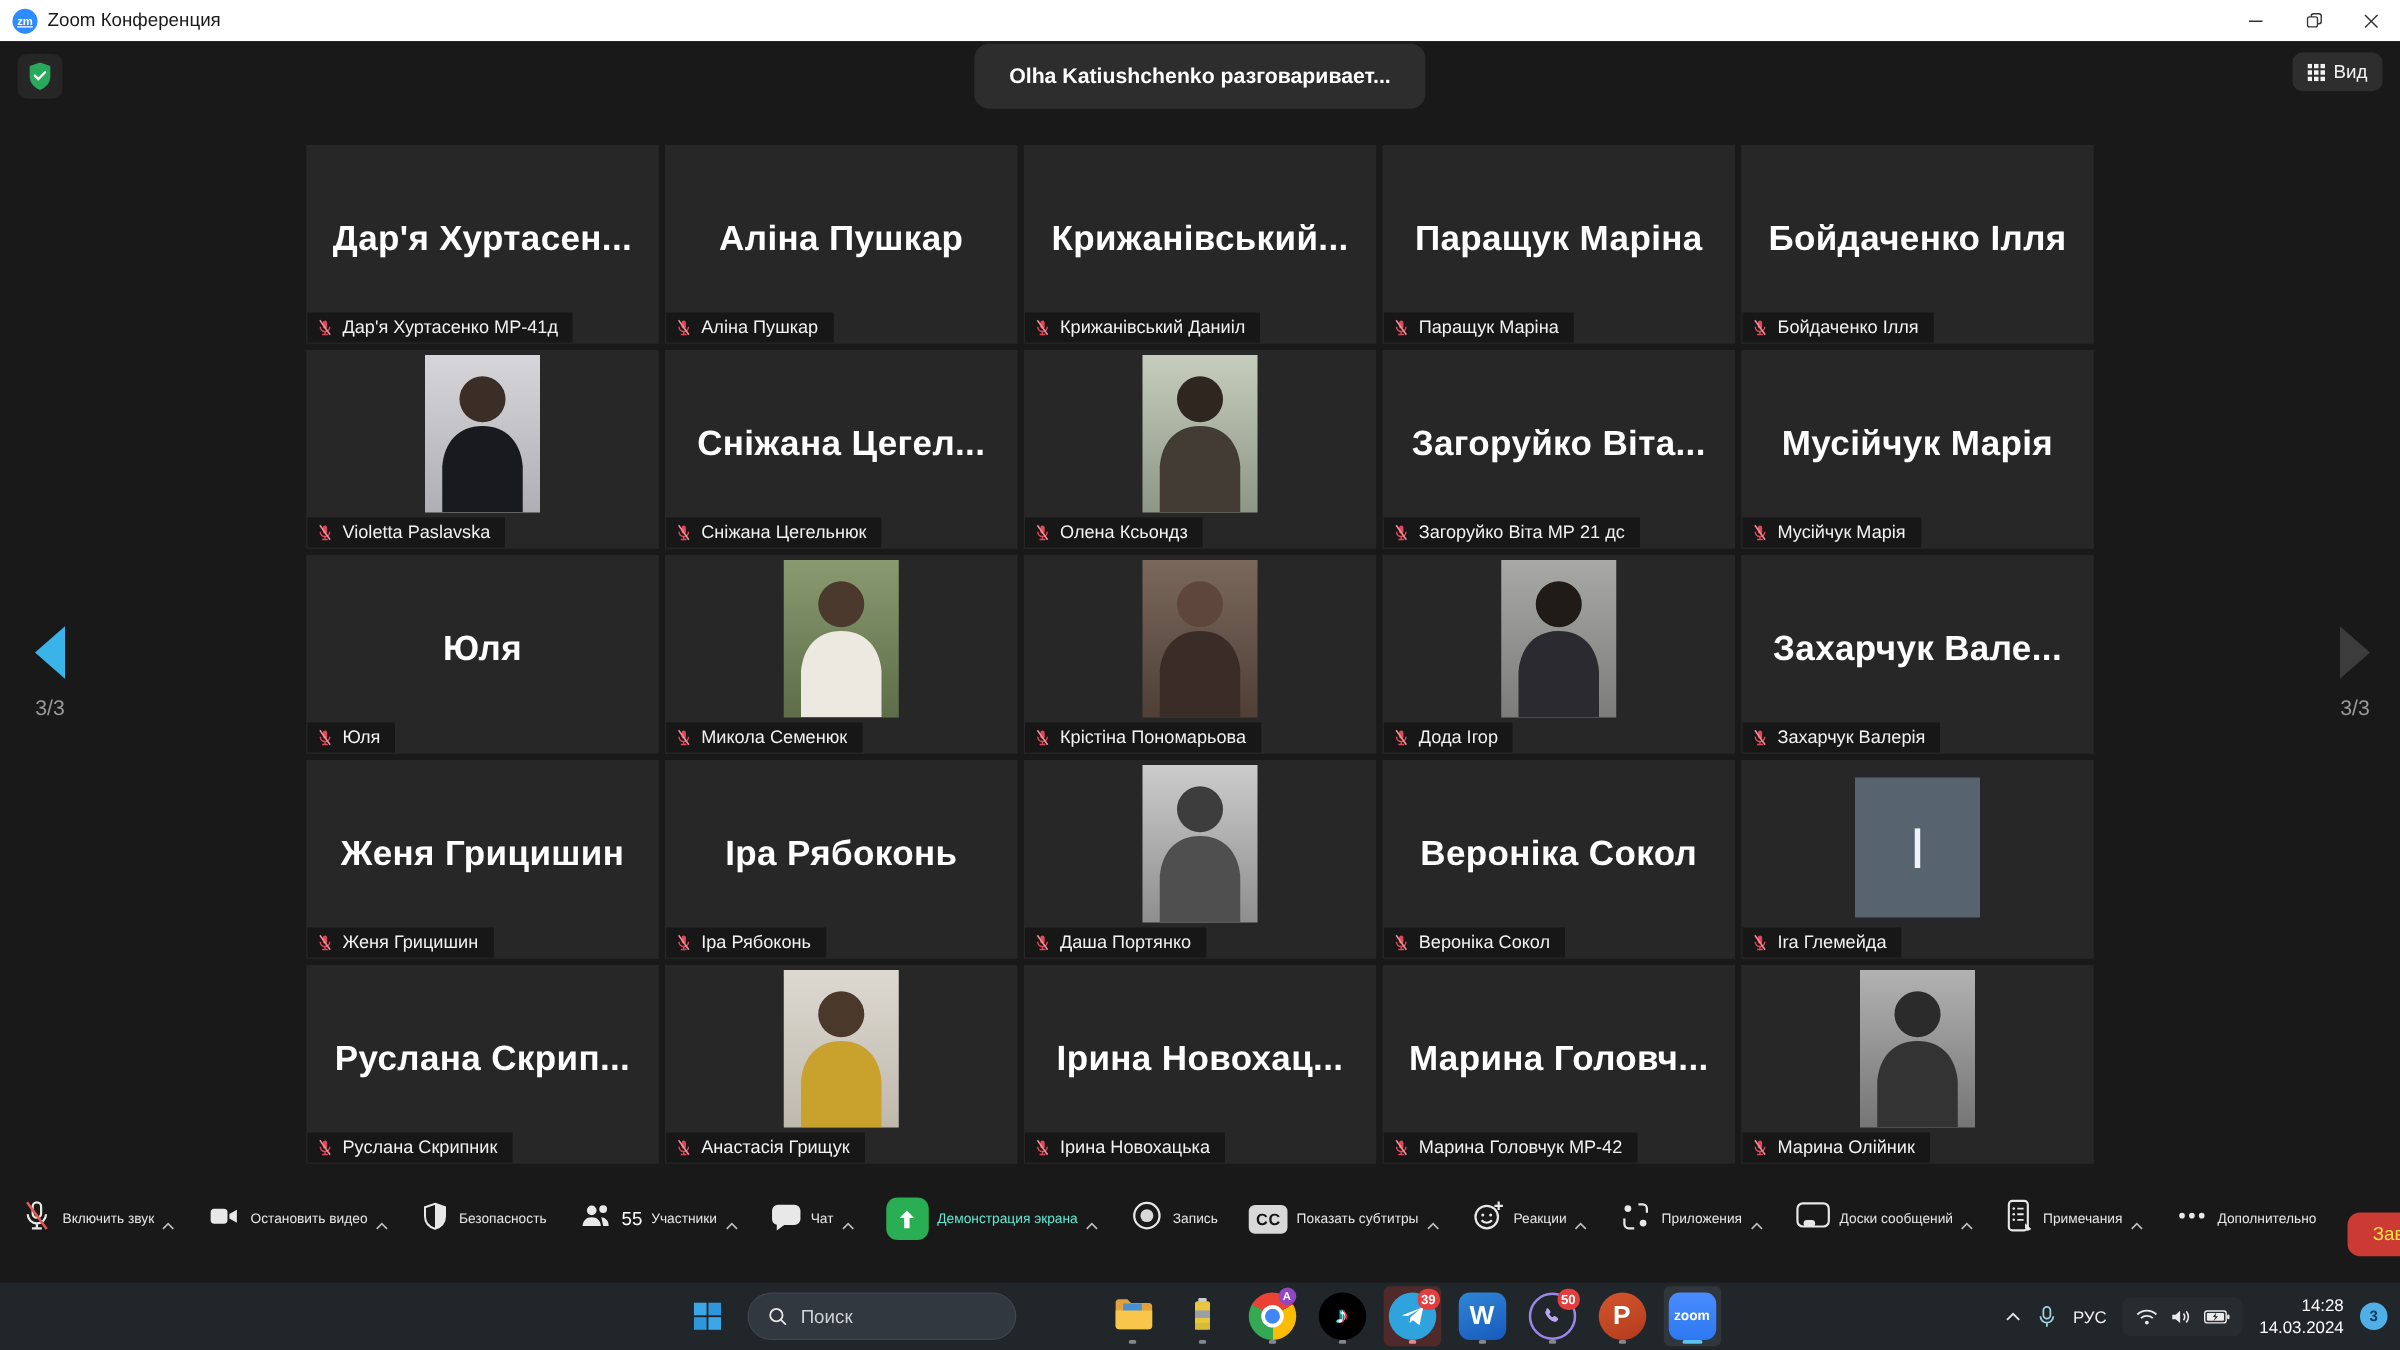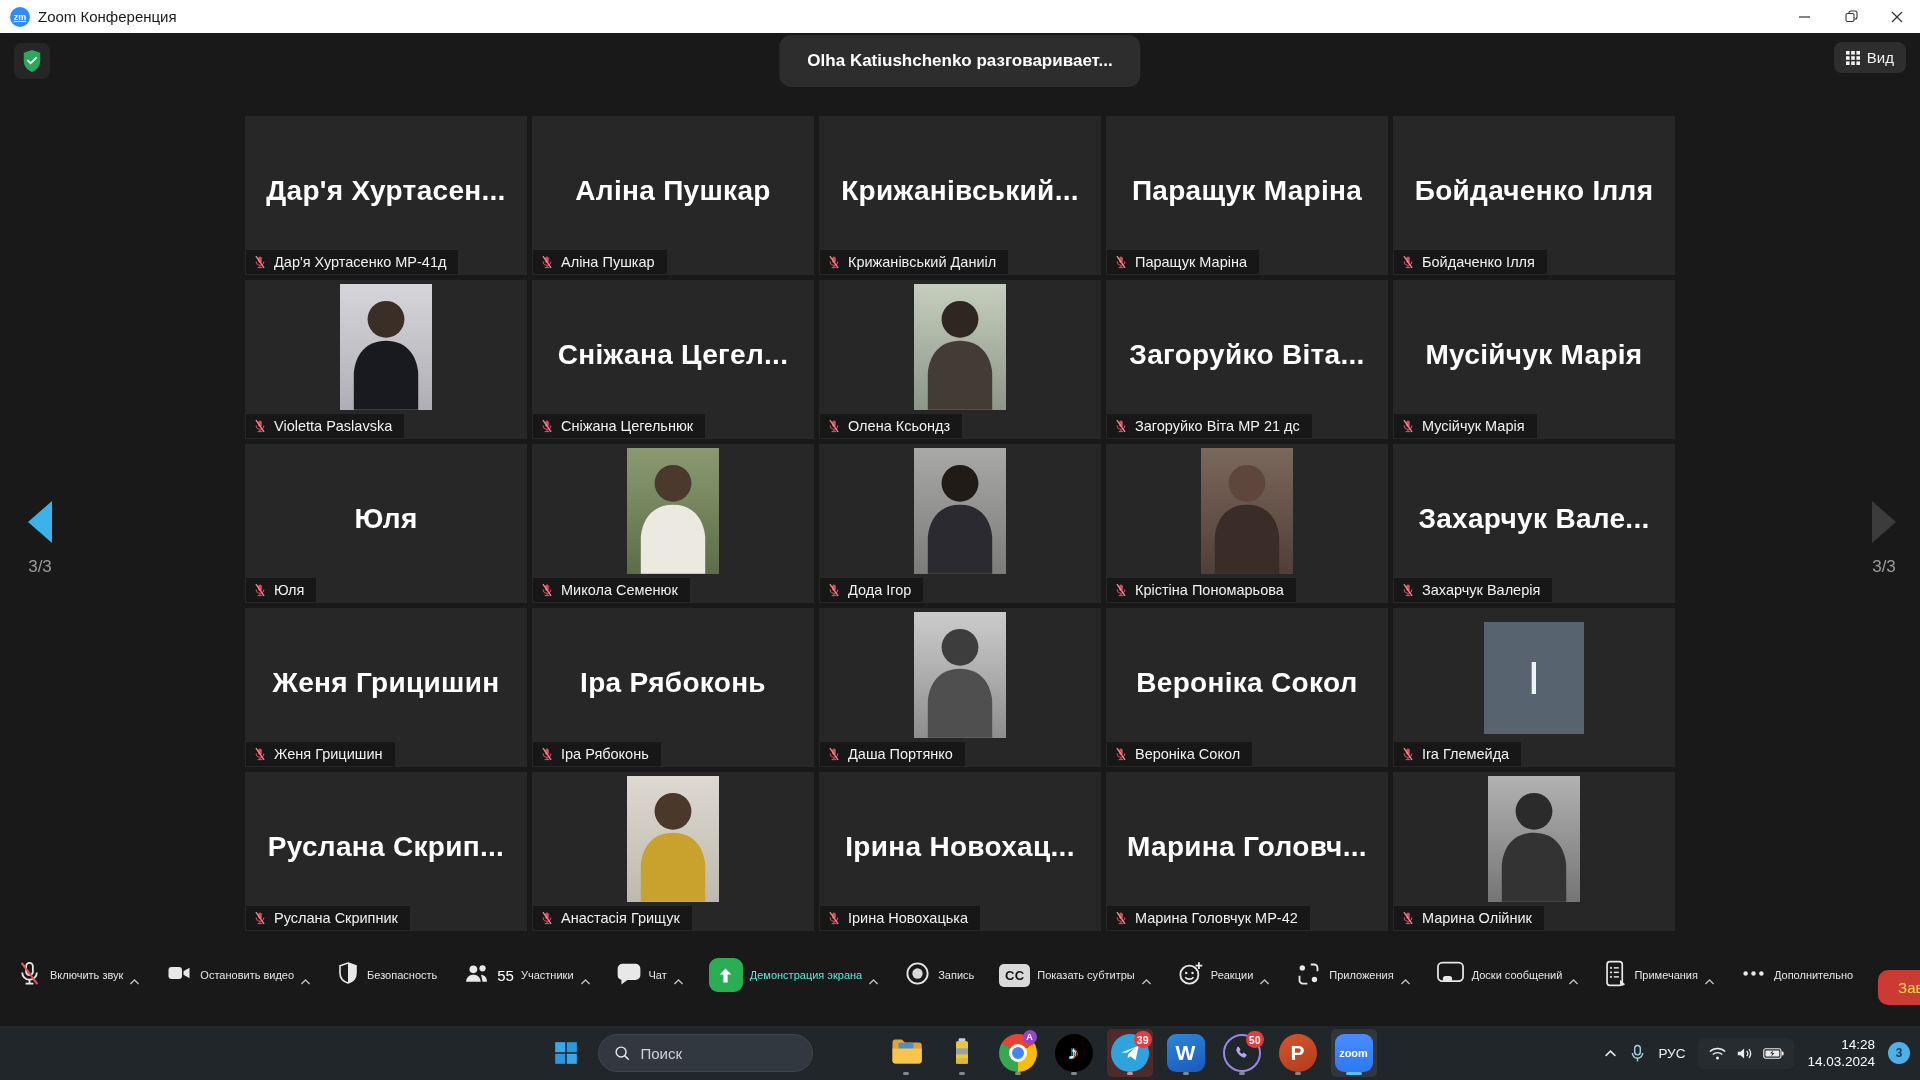--- a/index.html
+++ b/index.html
@@ -347,57 +347,57 @@
               <path d="M5.5 11a6.5 6.5 0 0 0 13 0" fill="none" stroke="#e0485a" stroke-width="2"></path>
               <line x1="12" y1="17.5" x2="12" y2="21.5" stroke="#e0485a" stroke-width="2"></line>
               <line x1="8" y1="21.5" x2="16" y2="21.5" stroke="#e0485a" stroke-width="2"></line>
               <line x1="5" y1="2" x2="19" y2="22" stroke="#ef8d97" stroke-width="2.2"></line>
             </svg>
           </span>
           <span>Микола Семенюк</span>
         </div>
       </div>
       <div class="tile">
+        <div class="photo" style="background:linear-gradient(180deg,#7a685c,#503f36)">
+          <svg viewBox="0 0 60 84">
+            <circle cx="30" cy="25" r="12" fill="#5f463c"></circle>
+            <path d="M30 39c-13 0-20 9-21 21v24h42V60c-1-12-8-21-21-21z" fill="#3a2c26"></path>
+          </svg>
+        </div>
+        <div class="name-label">
+          <span class="mic-s">
+            <svg viewBox="0 0 24 24">
+              <rect x="9" y="2.5" width="6" height="11" rx="3" fill="#e0485a"></rect>
+              <path d="M5.5 11a6.5 6.5 0 0 0 13 0" fill="none" stroke="#e0485a" stroke-width="2"></path>
+              <line x1="12" y1="17.5" x2="12" y2="21.5" stroke="#e0485a" stroke-width="2"></line>
+              <line x1="8" y1="21.5" x2="16" y2="21.5" stroke="#e0485a" stroke-width="2"></line>
+              <line x1="5" y1="2" x2="19" y2="22" stroke="#ef8d97" stroke-width="2.2"></line>
+            </svg>
+          </span>
+          <span>Крістіна Пономарьова</span>
+        </div>
+      </div>
+      <div class="tile">
         <div class="photo" style="background:linear-gradient(180deg,#a8a8a6,#7c7c7a)">
           <svg viewBox="0 0 60 84">
             <circle cx="30" cy="25" r="12" fill="#201b17"></circle>
             <path d="M30 39c-13 0-20 9-21 21v24h42V60c-1-12-8-21-21-21z" fill="#2a2a30"></path>
           </svg>
         </div>
         <div class="name-label">
           <span class="mic-s">
             <svg viewBox="0 0 24 24">
               <rect x="9" y="2.5" width="6" height="11" rx="3" fill="#e0485a"></rect>
               <path d="M5.5 11a6.5 6.5 0 0 0 13 0" fill="none" stroke="#e0485a" stroke-width="2"></path>
               <line x1="12" y1="17.5" x2="12" y2="21.5" stroke="#e0485a" stroke-width="2"></line>
               <line x1="8" y1="21.5" x2="16" y2="21.5" stroke="#e0485a" stroke-width="2"></line>
               <line x1="5" y1="2" x2="19" y2="22" stroke="#ef8d97" stroke-width="2.2"></line>
             </svg>
           </span>
           <span>Дода Ігор</span>
-        </div>
-      </div>
-      <div class="tile">
-        <div class="photo" style="background:linear-gradient(180deg,#7a685c,#503f36)">
-          <svg viewBox="0 0 60 84">
-            <circle cx="30" cy="25" r="12" fill="#5f463c"></circle>
-            <path d="M30 39c-13 0-20 9-21 21v24h42V60c-1-12-8-21-21-21z" fill="#3a2c26"></path>
-          </svg>
-        </div>
-        <div class="name-label">
-          <span class="mic-s">
-            <svg viewBox="0 0 24 24">
-              <rect x="9" y="2.5" width="6" height="11" rx="3" fill="#e0485a"></rect>
-              <path d="M5.5 11a6.5 6.5 0 0 0 13 0" fill="none" stroke="#e0485a" stroke-width="2"></path>
-              <line x1="12" y1="17.5" x2="12" y2="21.5" stroke="#e0485a" stroke-width="2"></line>
-              <line x1="8" y1="21.5" x2="16" y2="21.5" stroke="#e0485a" stroke-width="2"></line>
-              <line x1="5" y1="2" x2="19" y2="22" stroke="#ef8d97" stroke-width="2.2"></line>
-            </svg>
-          </span>
-          <span>Крістіна Пономарьова</span>
         </div>
       </div>
       <div class="tile">
         <div class="big-name">Захарчук Вале...</div>
         <div class="name-label">
           <span class="mic-s">
             <svg viewBox="0 0 24 24">
               <rect x="9" y="2.5" width="6" height="11" rx="3" fill="#e0485a"></rect>
               <path d="M5.5 11a6.5 6.5 0 0 0 13 0" fill="none" stroke="#e0485a" stroke-width="2"></path>
               <line x1="12" y1="17.5" x2="12" y2="21.5" stroke="#e0485a" stroke-width="2"></line>

